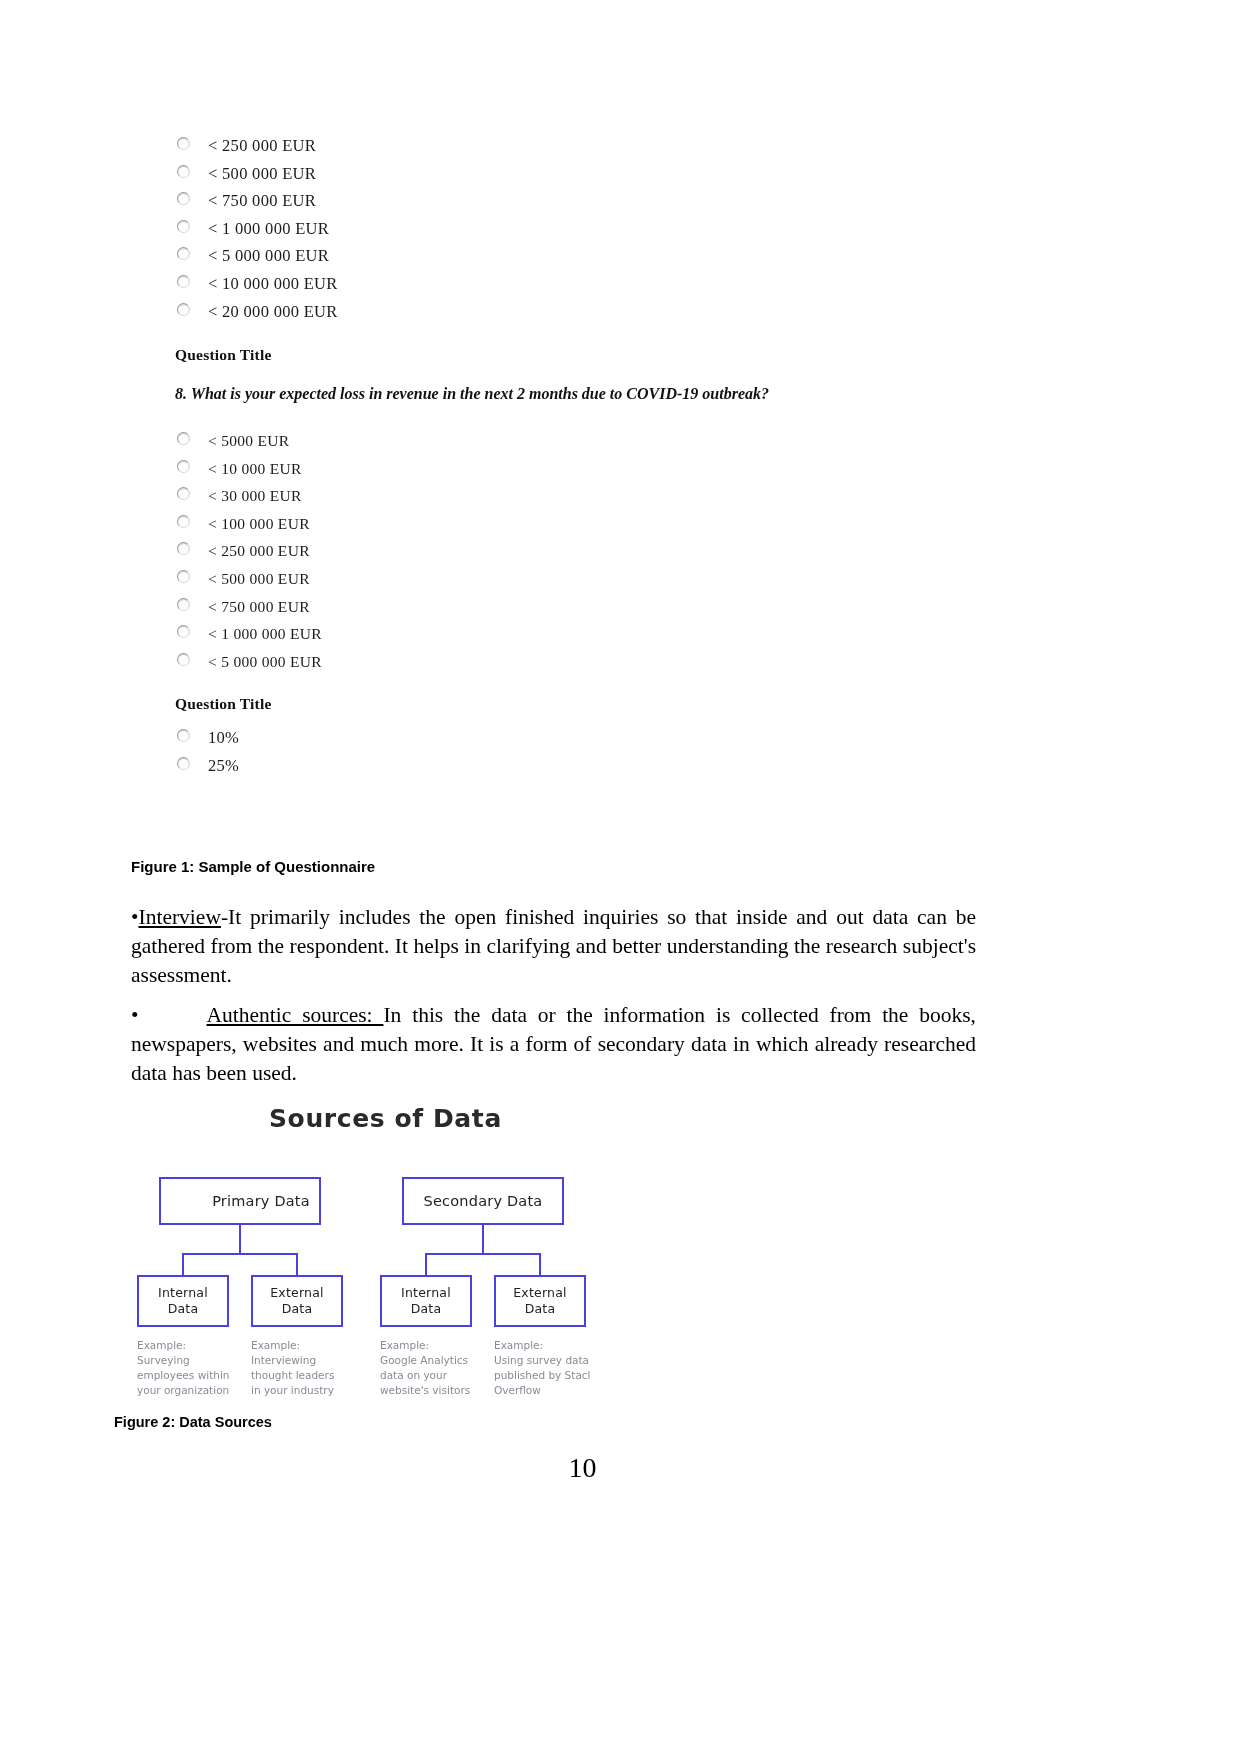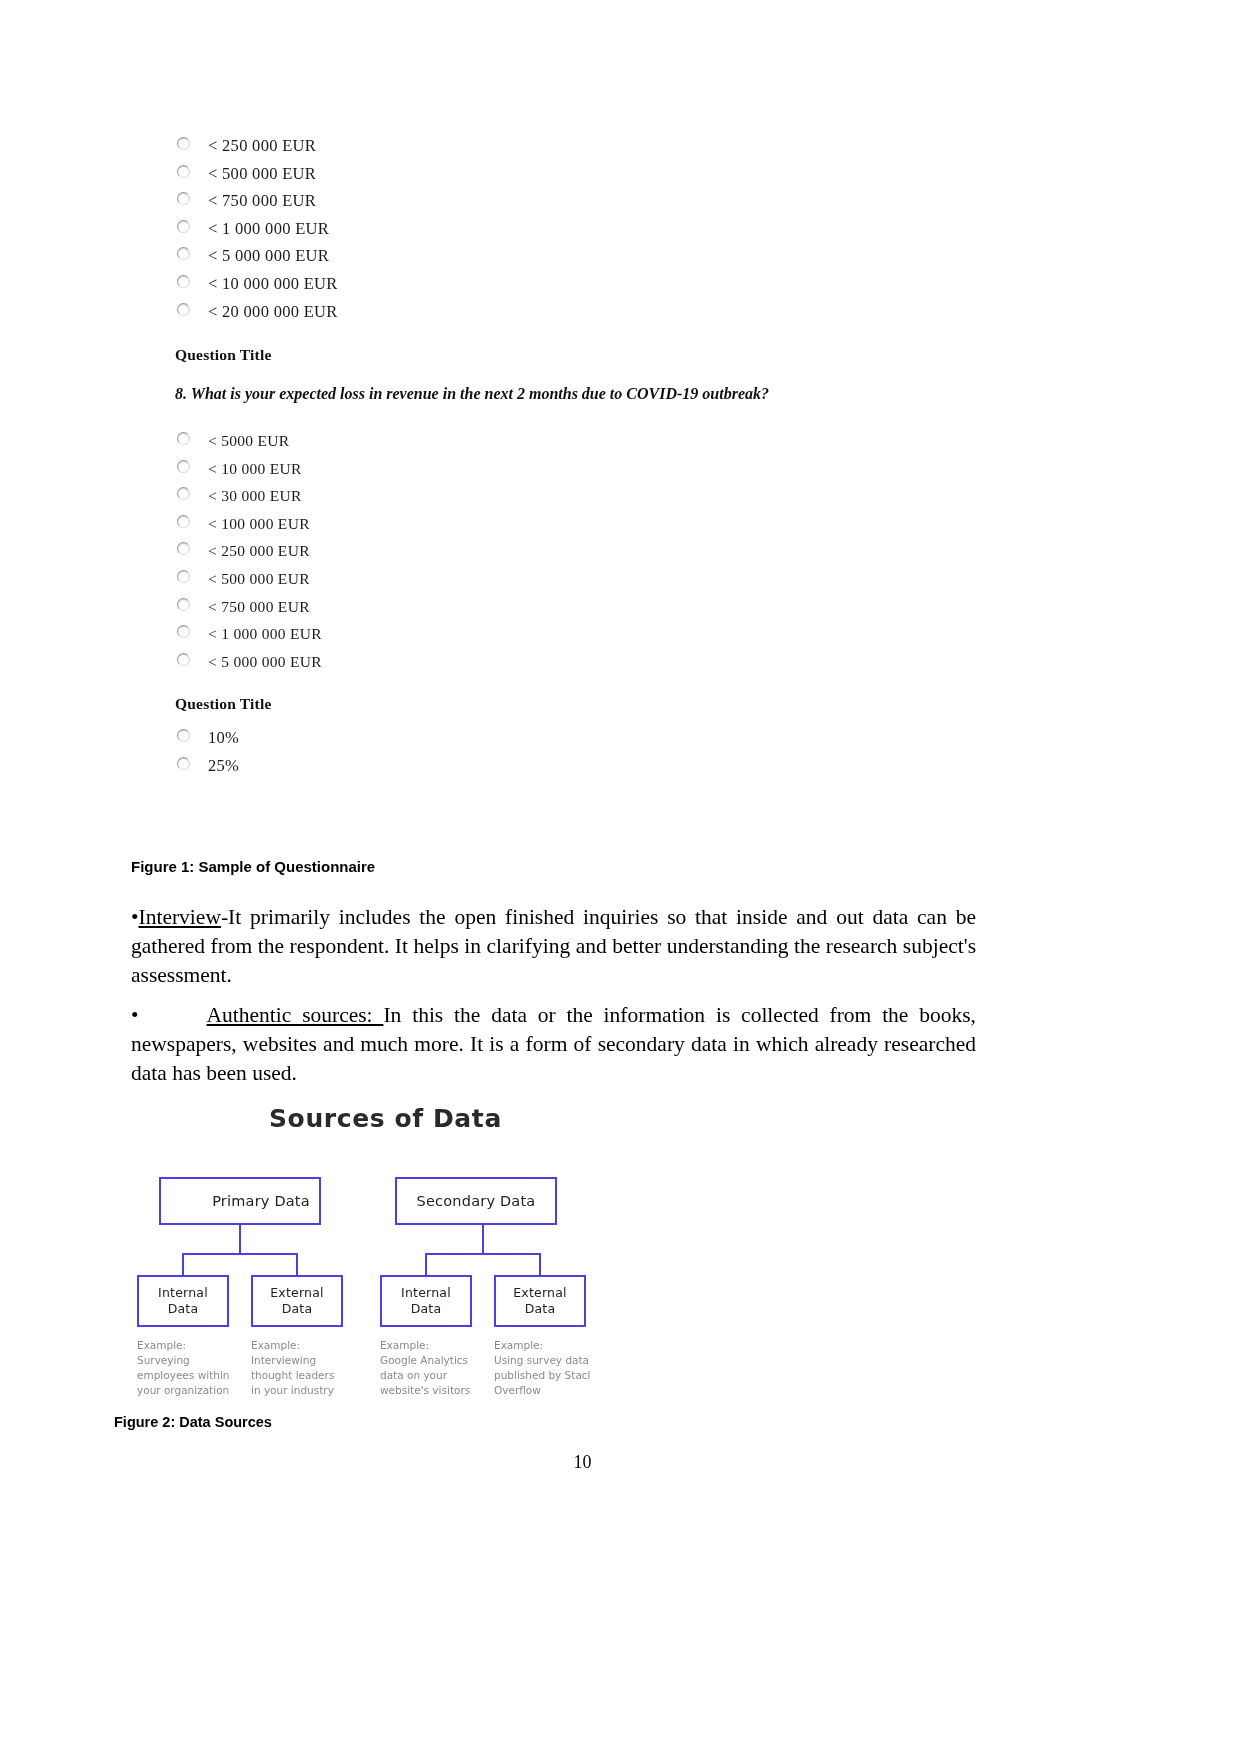--- a/index.html
+++ b/index.html
@@ -166,21 +166,21 @@
   }
 
   
   .page-number {
     position: absolute;
     left: 0;
     top: 1452px;
     width: 1165px;
     text-align: center;
     font-family: "Liberation Serif", "DejaVu Serif", serif;
-    font-size: 18px;
+    font-size: 28px;
     color: #000;
   }
 </style>
 </head>
 <body>
 
 <div class="page">
 
   <div class="questionnaire">
 
@@ -276,21 +276,21 @@
   <div class="body-par" style="top:1001px;"><span>•</span><span class="tab-gap"></span><u>Authentic sources: </u><span> In this the data or the information is collected from the books, newspapers, websites and much more. It is a form of secondary data in which already researched data has been used.</span></div>
 
   <div class="diagram">
 
     <div class="diagram-title">Sources of Data</div>
 
     <div class="dbox" style="left:28px; top:79px; width:162px; height:48px;padding-left:42px;">
       <span>Primary Data</span>
     </div>
 
-    <div class="dbox" style="left:264px; top:79px; width:162px; height:48px;">
+    <div class="dbox" style="left:271px; top:79px; width:162px; height:48px;">
       <span>Secondary Data</span>
     </div>
 
     <div class="dline v" style="left:108px; top:127px; height:29px;"></div>
     <div class="dline h" style="left:51px; top:155px; width:116px;"></div>
     <div class="dline v" style="left:51px; top:155px; height:22px;"></div>
     <div class="dline v" style="left:165px; top:155px; height:22px;"></div>
 
     <div class="dline v" style="left:351px; top:127px; height:29px;"></div>
     <div class="dline h" style="left:294px; top:155px; width:116px;"></div>

